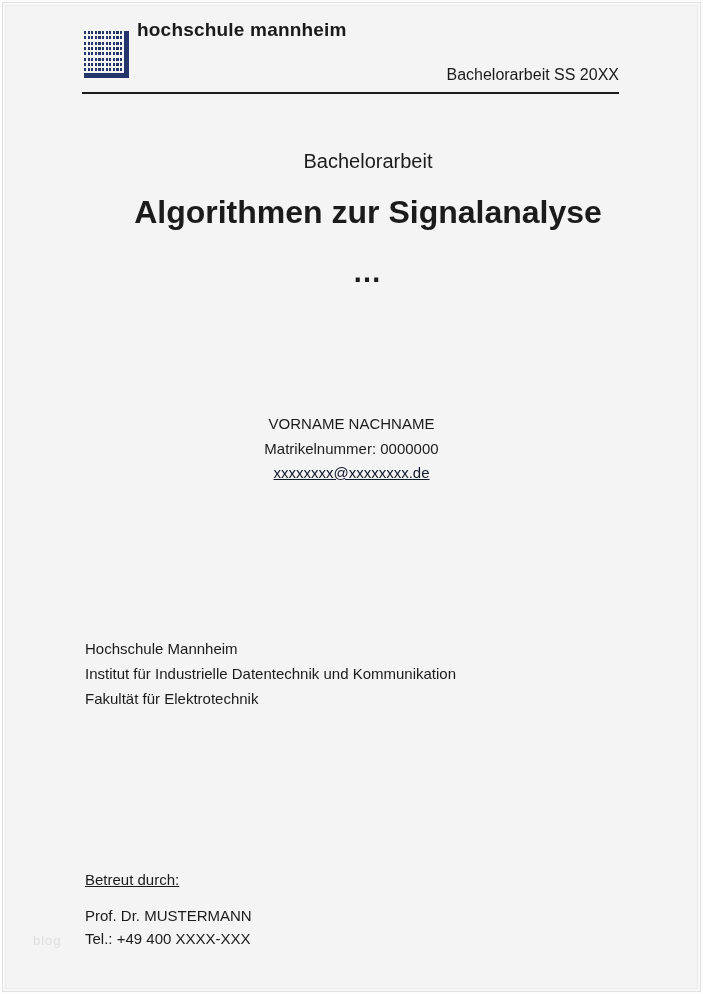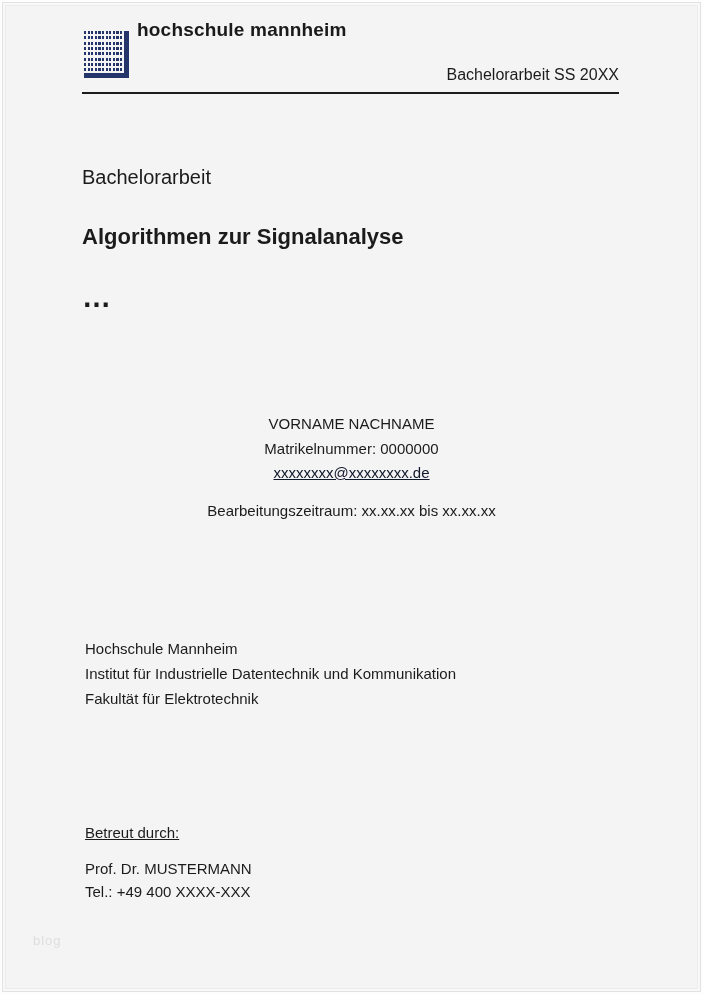--- a/index.html
+++ b/index.html
@@ -50,25 +50,26 @@
   .header-rule {
     position: absolute;
     left: 82px; top: 92px;
     width: 537px; height: 2px;
     background: #1b1b1b;
   }
 
   
   .title-block {
     position: absolute;
-    left: 82px; top: 165px;
+    left: 82px; top: 149px;
     width: 572px;
+    text-align: center;
   }
   .doc-type { font-size: 20px; line-height: 24px; }
-  .main-title { font-size: 22px; font-weight: bold; line-height: 34px; margin-top: 31px; }
+  .main-title { font-size: 32px; font-weight: bold; line-height: 34px; margin-top: 22px; }
   .ellipsis { font-size: 29px; font-weight: bold; line-height: 34px; margin-top: 26px; letter-spacing: 2px; }
 
   
   .author-block {
     position: absolute;
     left: 82px; top: 412px;
     width: 539px;
     text-align: center;
     font-size: 15px;
   }
@@ -86,21 +87,21 @@
     position: absolute;
     left: 85px; top: 636px;
     font-size: 15px;
     line-height: 25px;
   }
   .institution-block span { display: block; }
 
   
   .supervisor-block {
     position: absolute;
-    left: 85px; top: 821px;
+    left: 85px; top: 868px;
     font-size: 15px;
   }
   .supervisor-heading {
     display: block;
     text-decoration: underline;
     line-height: 23px;
     margin-bottom: 13px;
   }
   .supervisor-block .line { display: block; line-height: 23.4px; }
 
@@ -126,21 +127,20 @@
   <div class="title-block">
     <div class="doc-type">Bachelorarbeit</div>
     <div class="main-title">Algorithmen zur Signalanalyse</div>
     <div class="ellipsis">…</div>
   </div>
 
   <div class="author-block">
     <span class="line">VORNAME NACHNAME</span>
     <span class="line">Matrikelnummer: 0000000</span>
     <span class="line"><a class="doc-link">xxxxxxxx@xxxxxxxx.de</a></span>
-    <span class="line period">Bearbeitungszeitraum: xx.xx.xx bis xx.xx.xx</span>
   </div>
 
   <div class="institution-block">
     <span>Hochschule Mannheim</span>
     <span>Institut für Industrielle Datentechnik und Kommunikation</span>
     <span>Fakultät für Elektrotechnik</span>
   </div>
 
   <div class="supervisor-block">
     <span class="supervisor-heading">Betreut durch:</span>

